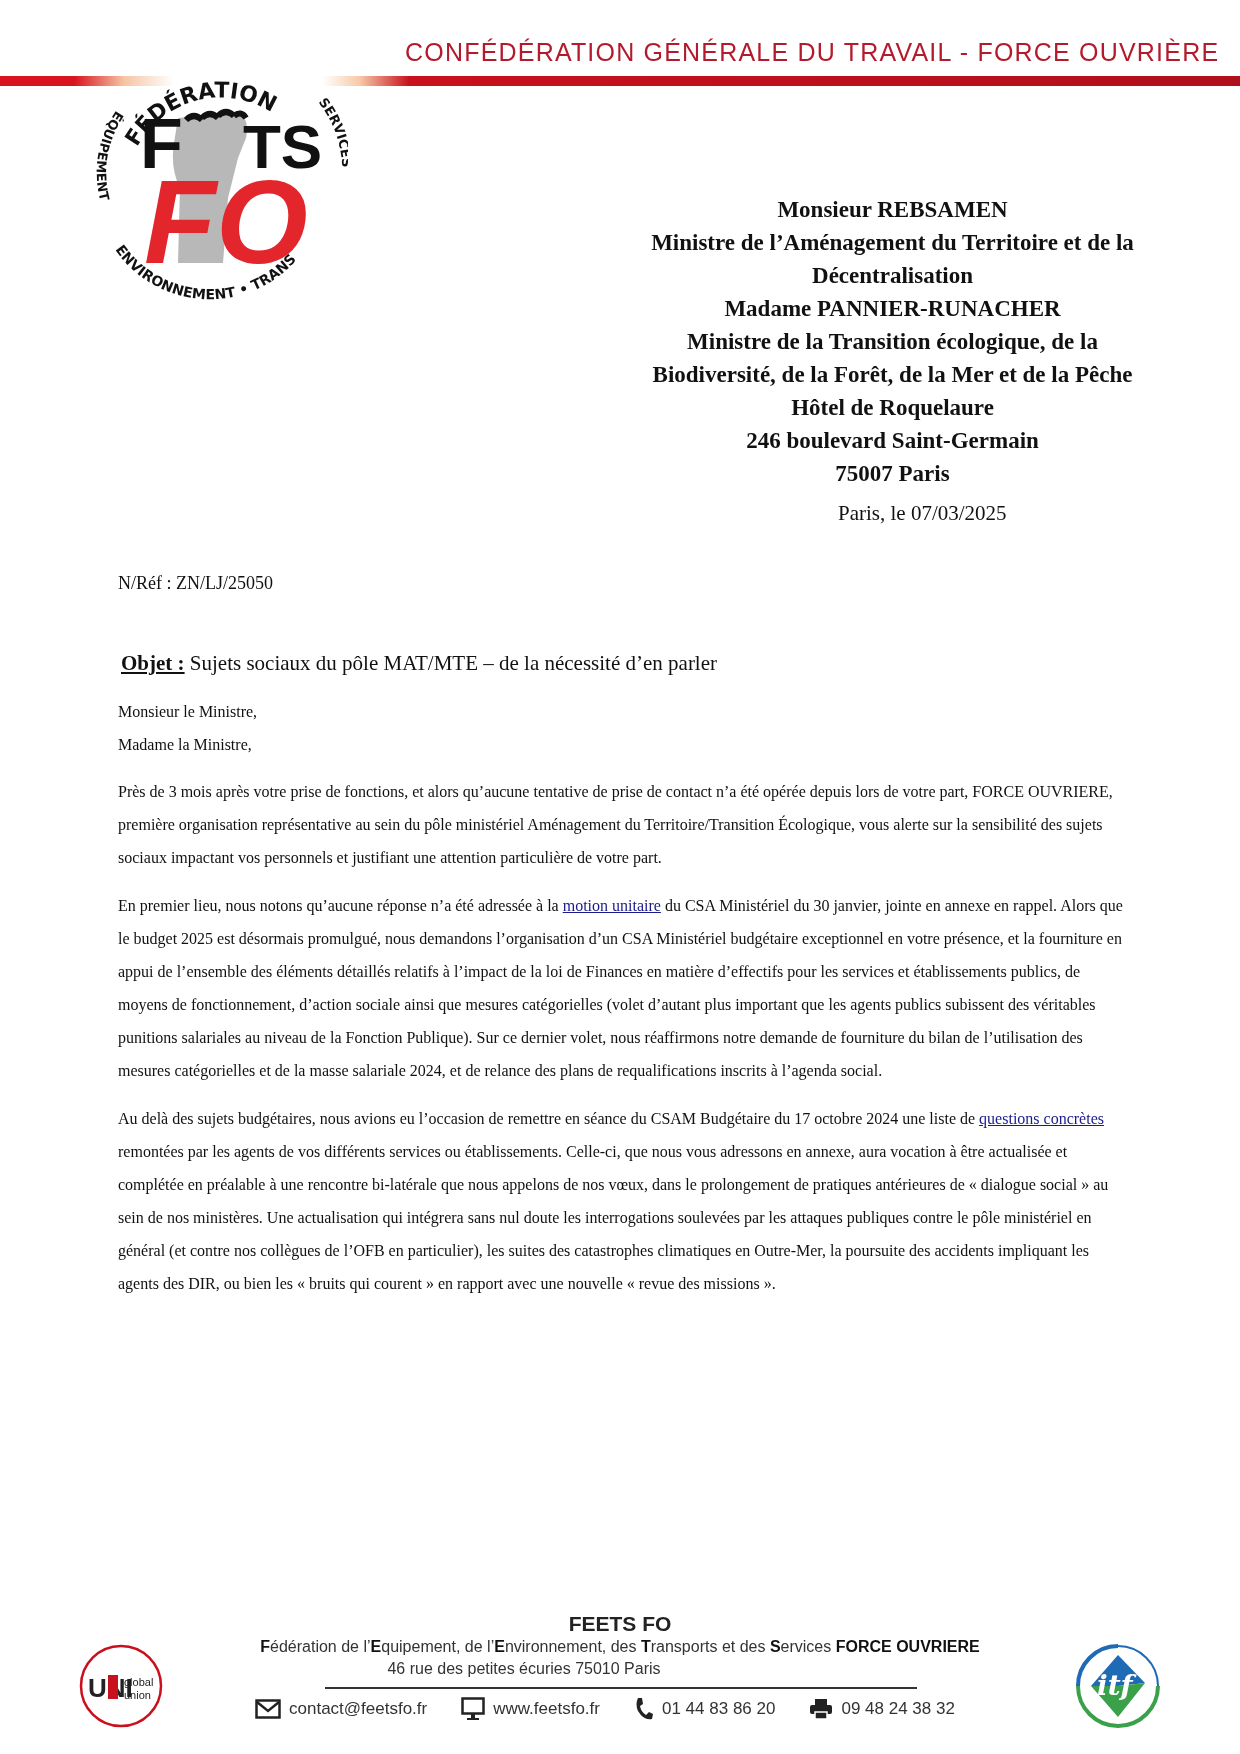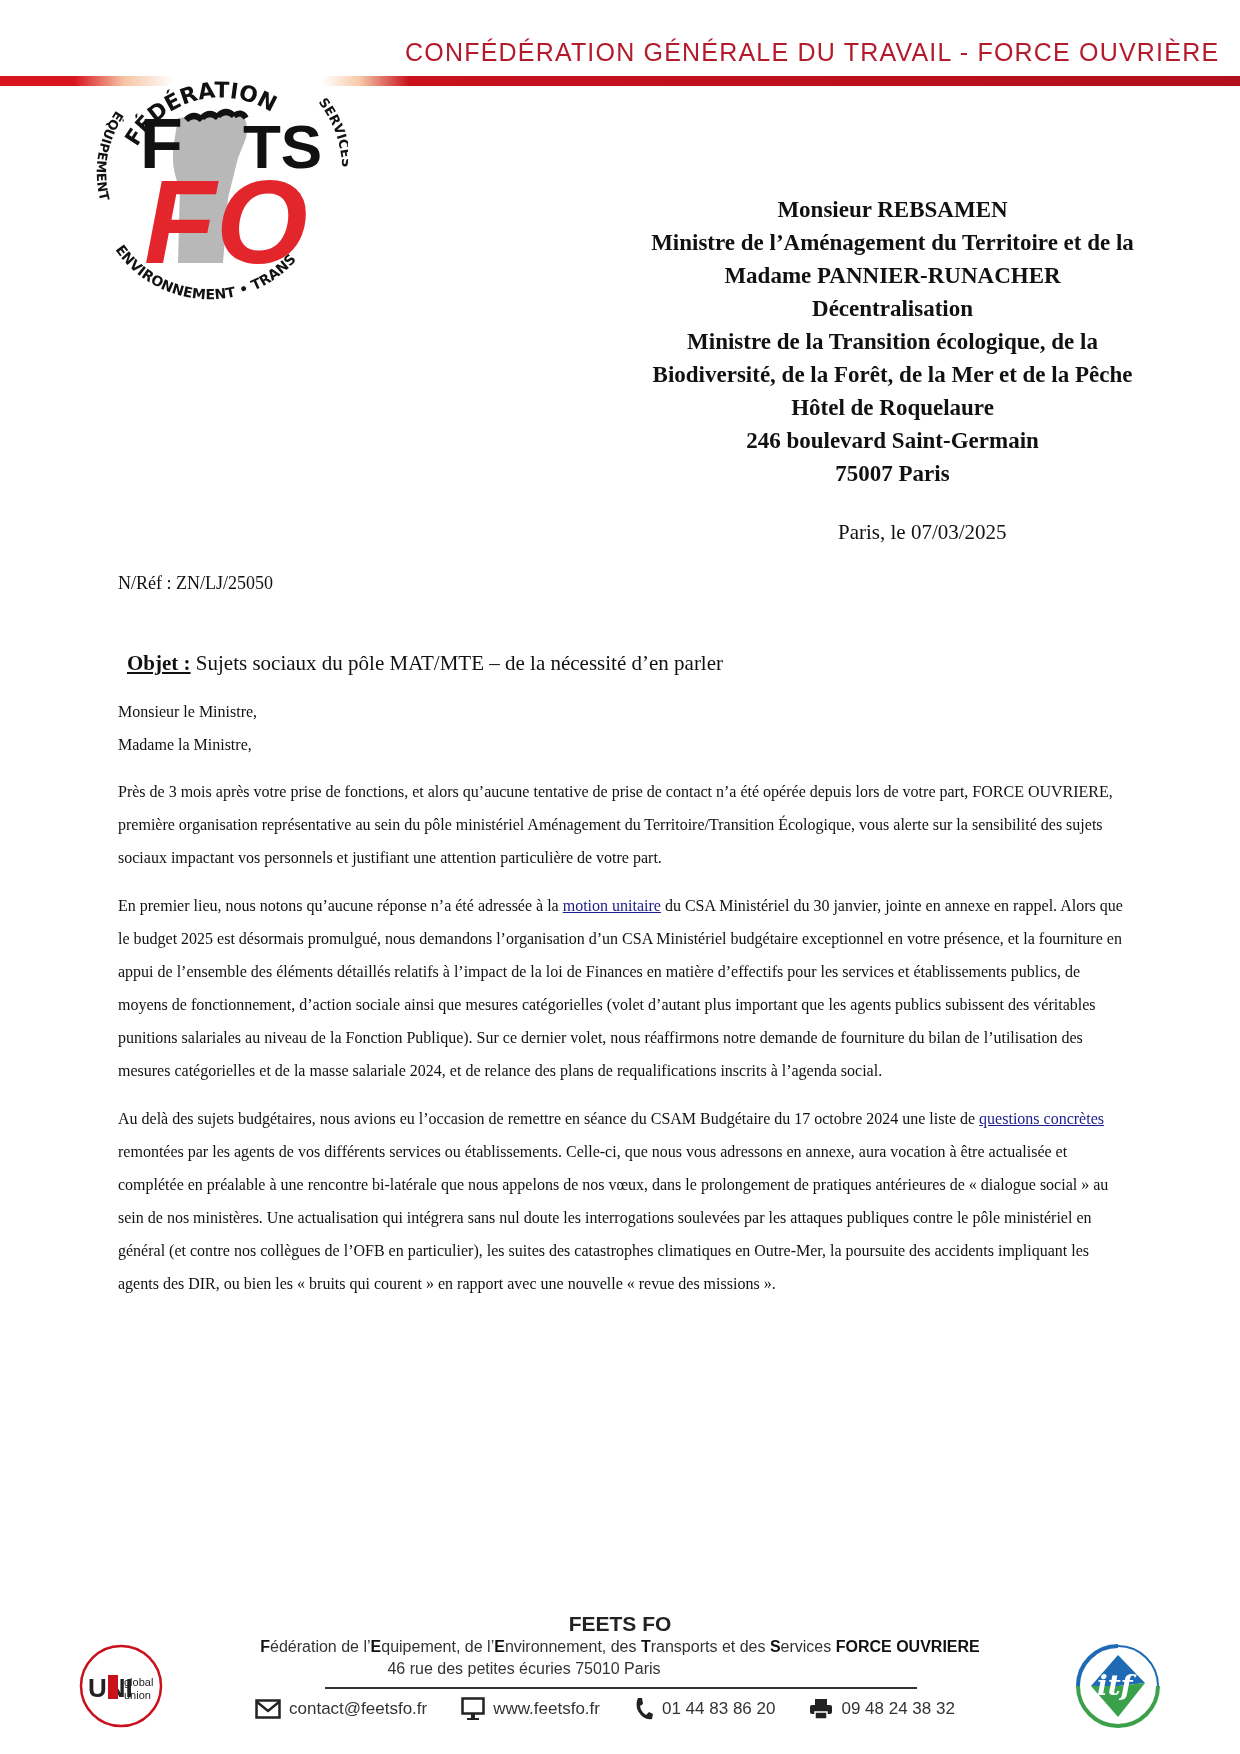--- a/index.html
+++ b/index.html
@@ -6,24 +6,24 @@
     body { width: 1240px; height: 1754px; position: relative; overflow: hidden; font-family: "Liberation Serif", serif; color: #111; }
 
     .hdr-title { position: absolute; left: 405px; top: 38px; font-family: "Liberation Sans", sans-serif; font-size: 25px; letter-spacing: 1.2px; color: #b31b2c; white-space: nowrap; }
     .hdr-bar { position: absolute; left: 0; top: 76px; width: 1240px; height: 10px;
       background: linear-gradient(to right, #d8141f 0%, #d8141f 6%, #f6c4a4 10%, rgba(255,255,255,0) 14%, rgba(255,255,255,0) 26%, #f7c9a8 29%, #c8111d 33%, #b0101c 100%); }
 
     .logo { position: absolute; left: 78px; top: 48px; width: 270px; height: 270px; }
 
     .recipient { position: absolute; left: 630px; top: 193px; width: 525px; text-align: center; font-size: 23px; line-height: 33px; font-weight: bold; }
     .recipient div { white-space: nowrap; }
-    .date { position: absolute; left: 838px; top: 520px; font-size: 21px; white-space: nowrap; }
+    .date { position: absolute; left: 838px; top: 501px; font-size: 21px; white-space: nowrap; }
 
     .ref { position: absolute; left: 118px; top: 573px; font-size: 18px; }
-    .objet { position: absolute; left: 127px; top: 651px; font-size: 21px; white-space: nowrap; }
+    .objet { position: absolute; left: 121px; top: 651px; font-size: 21px; white-space: nowrap; }
     .objet .lbl { font-weight: bold; text-decoration: underline; }
 
     .body { position: absolute; left: 118px; top: 695px; width: 1010px; font-size: 16px; line-height: 33px; }
     .body p { margin: 0 0 15px 0; }
     .body .salut { margin-bottom: 14px; }
     .body a { color: #1a1a8c; text-decoration: underline; }
 
     .foot-name { position: absolute; left: 0; width: 1240px; top: 1612px; text-align: center; font-family: "Liberation Sans", sans-serif; font-weight: bold; font-size: 21px; color: #222; }
     .foot-fed { position: absolute; left: 0; width: 1240px; top: 1638px; text-align: center; font-family: "Liberation Sans", sans-serif; font-size: 16px; color: #333; white-space: nowrap; }
     .foot-fed b { color: #111; }
@@ -65,22 +65,22 @@
     <path d="M 108 72 q 8 -8 16 0 M 124 70 q 8 -8 16 0 M 140 68 q 8 -8 16 0 M 156 68 q 7 -6 12 2" stroke="#111" stroke-width="6" fill="none"></path>
   </g>
   <text x="62" y="120" font-family="Liberation Sans, sans-serif" font-weight="bold" font-size="70" fill="#111">F</text>
   <text x="165" y="120" font-family="Liberation Sans, sans-serif" font-weight="bold" font-size="62" fill="#111">TS</text>
   <text x="66" y="215" font-family="Liberation Sans, sans-serif" font-weight="bold" font-style="italic" font-size="118" fill="#e3262b">FO</text>
 </svg>
 
 <div class="recipient">
   <div>Monsieur REBSAMEN</div>
   <div>Ministre de l’Aménagement du Territoire et de la</div>
+  <div>Décentralisation</div>
   <div>Madame PANNIER-RUNACHER</div>
-  <div>Décentralisation</div>
   <div>Ministre de la Transition écologique, de la</div>
   <div>Biodiversité, de la Forêt, de la Mer et de la Pêche</div>
   <div>Hôtel de Roquelaure</div>
   <div>246 boulevard Saint-Germain</div>
   <div>75007 Paris</div>
 </div>
 
 <div class="date">Paris, le 07/03/2025</div>
 
 <div class="ref">N/Réf : ZN/LJ/25050</div>

